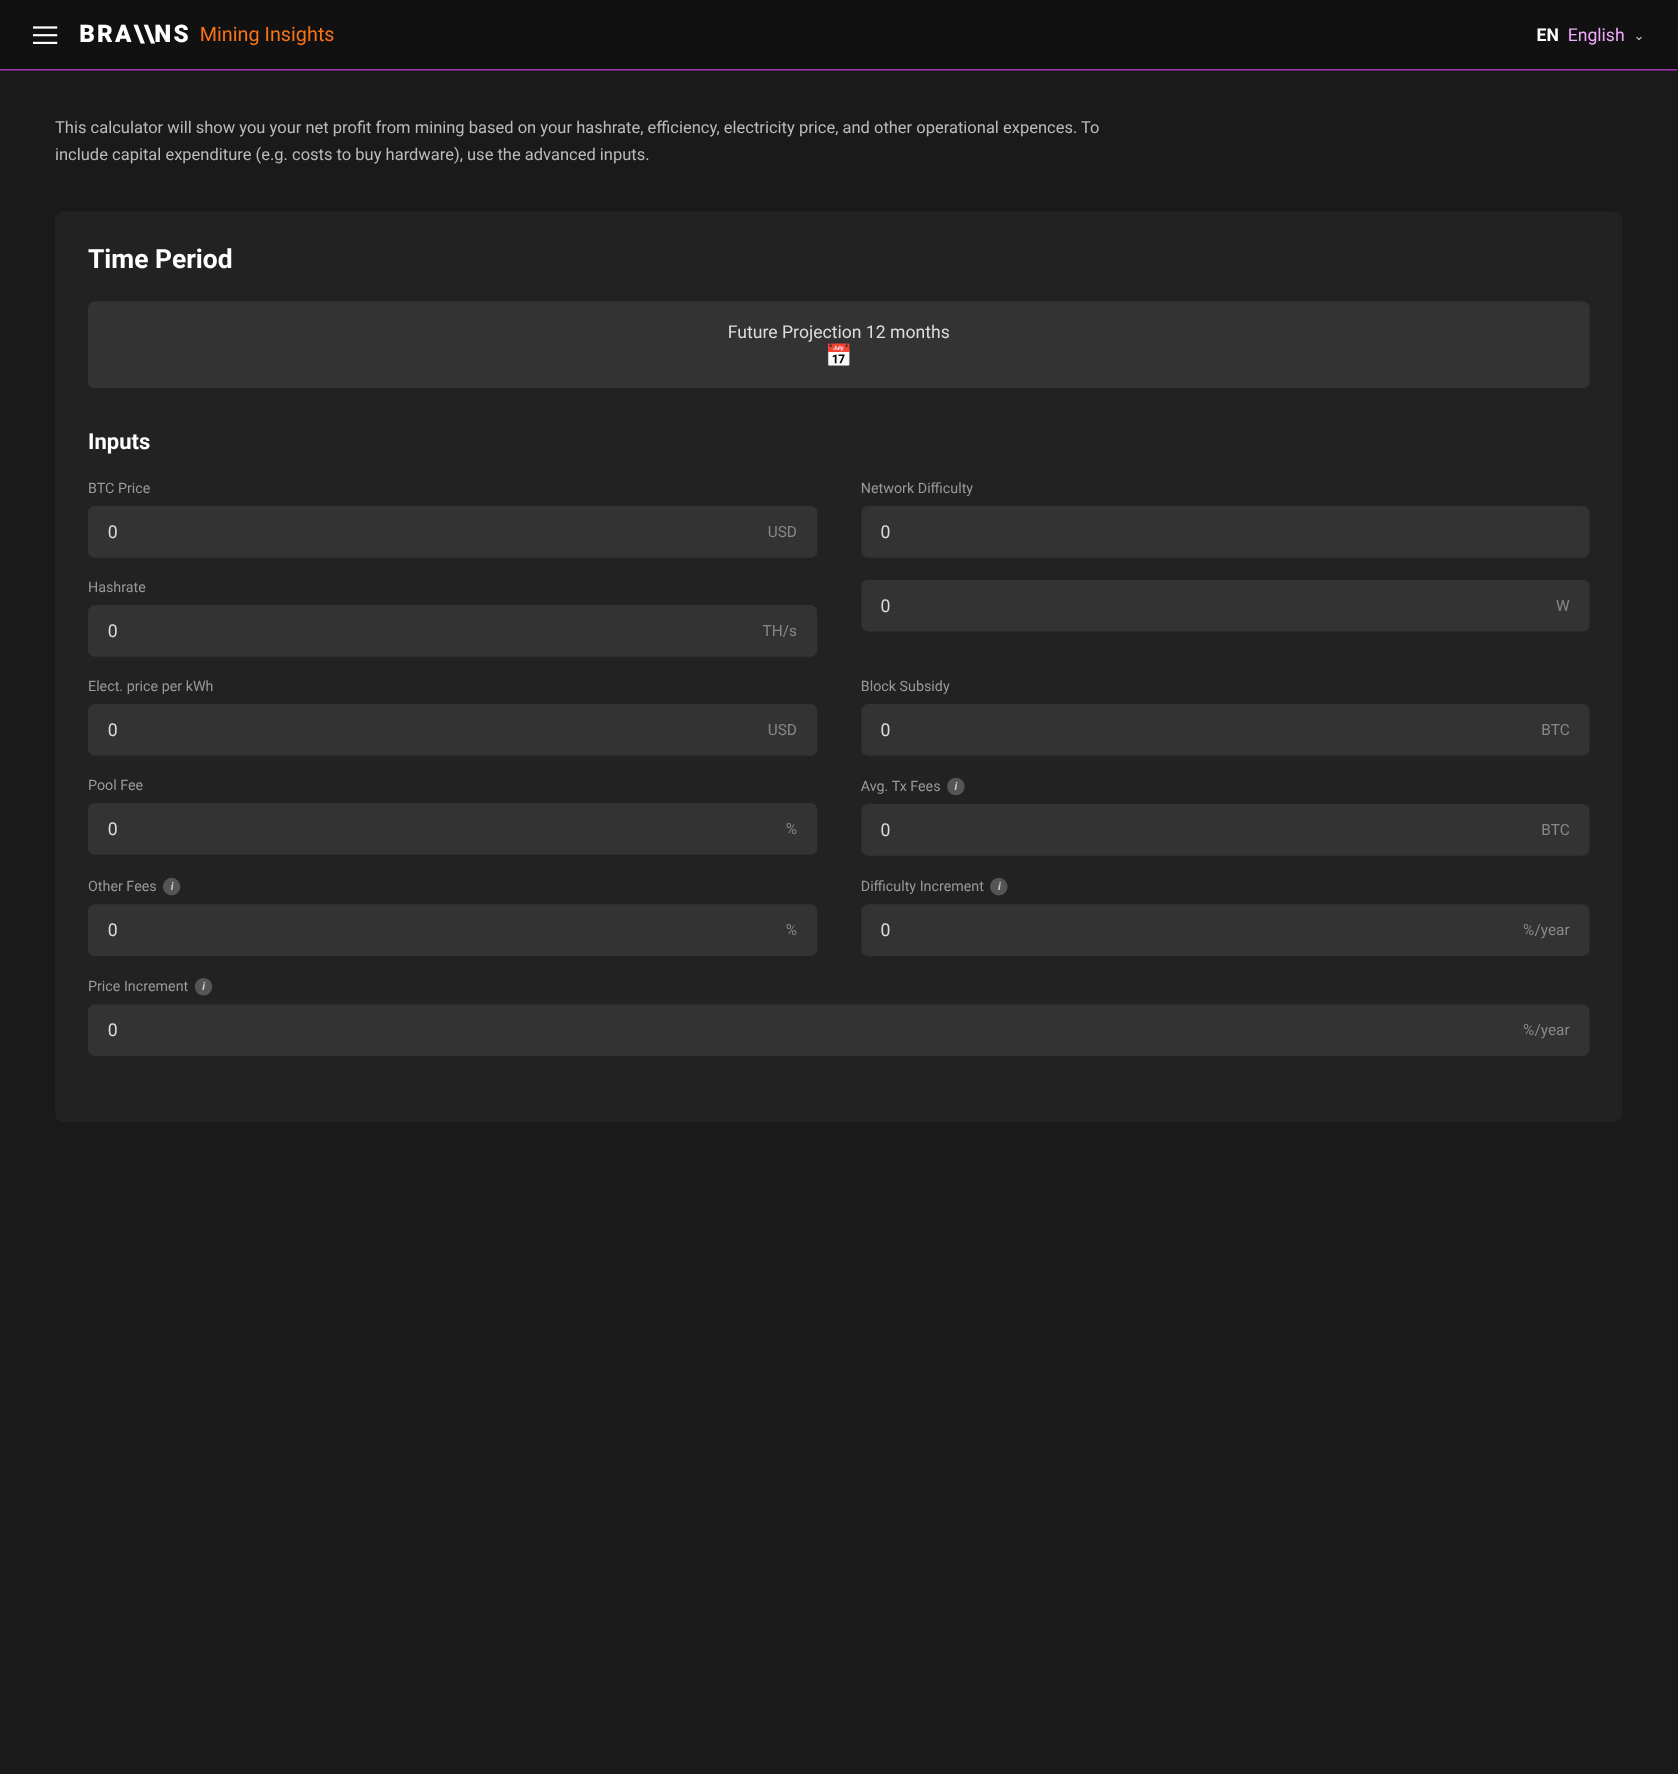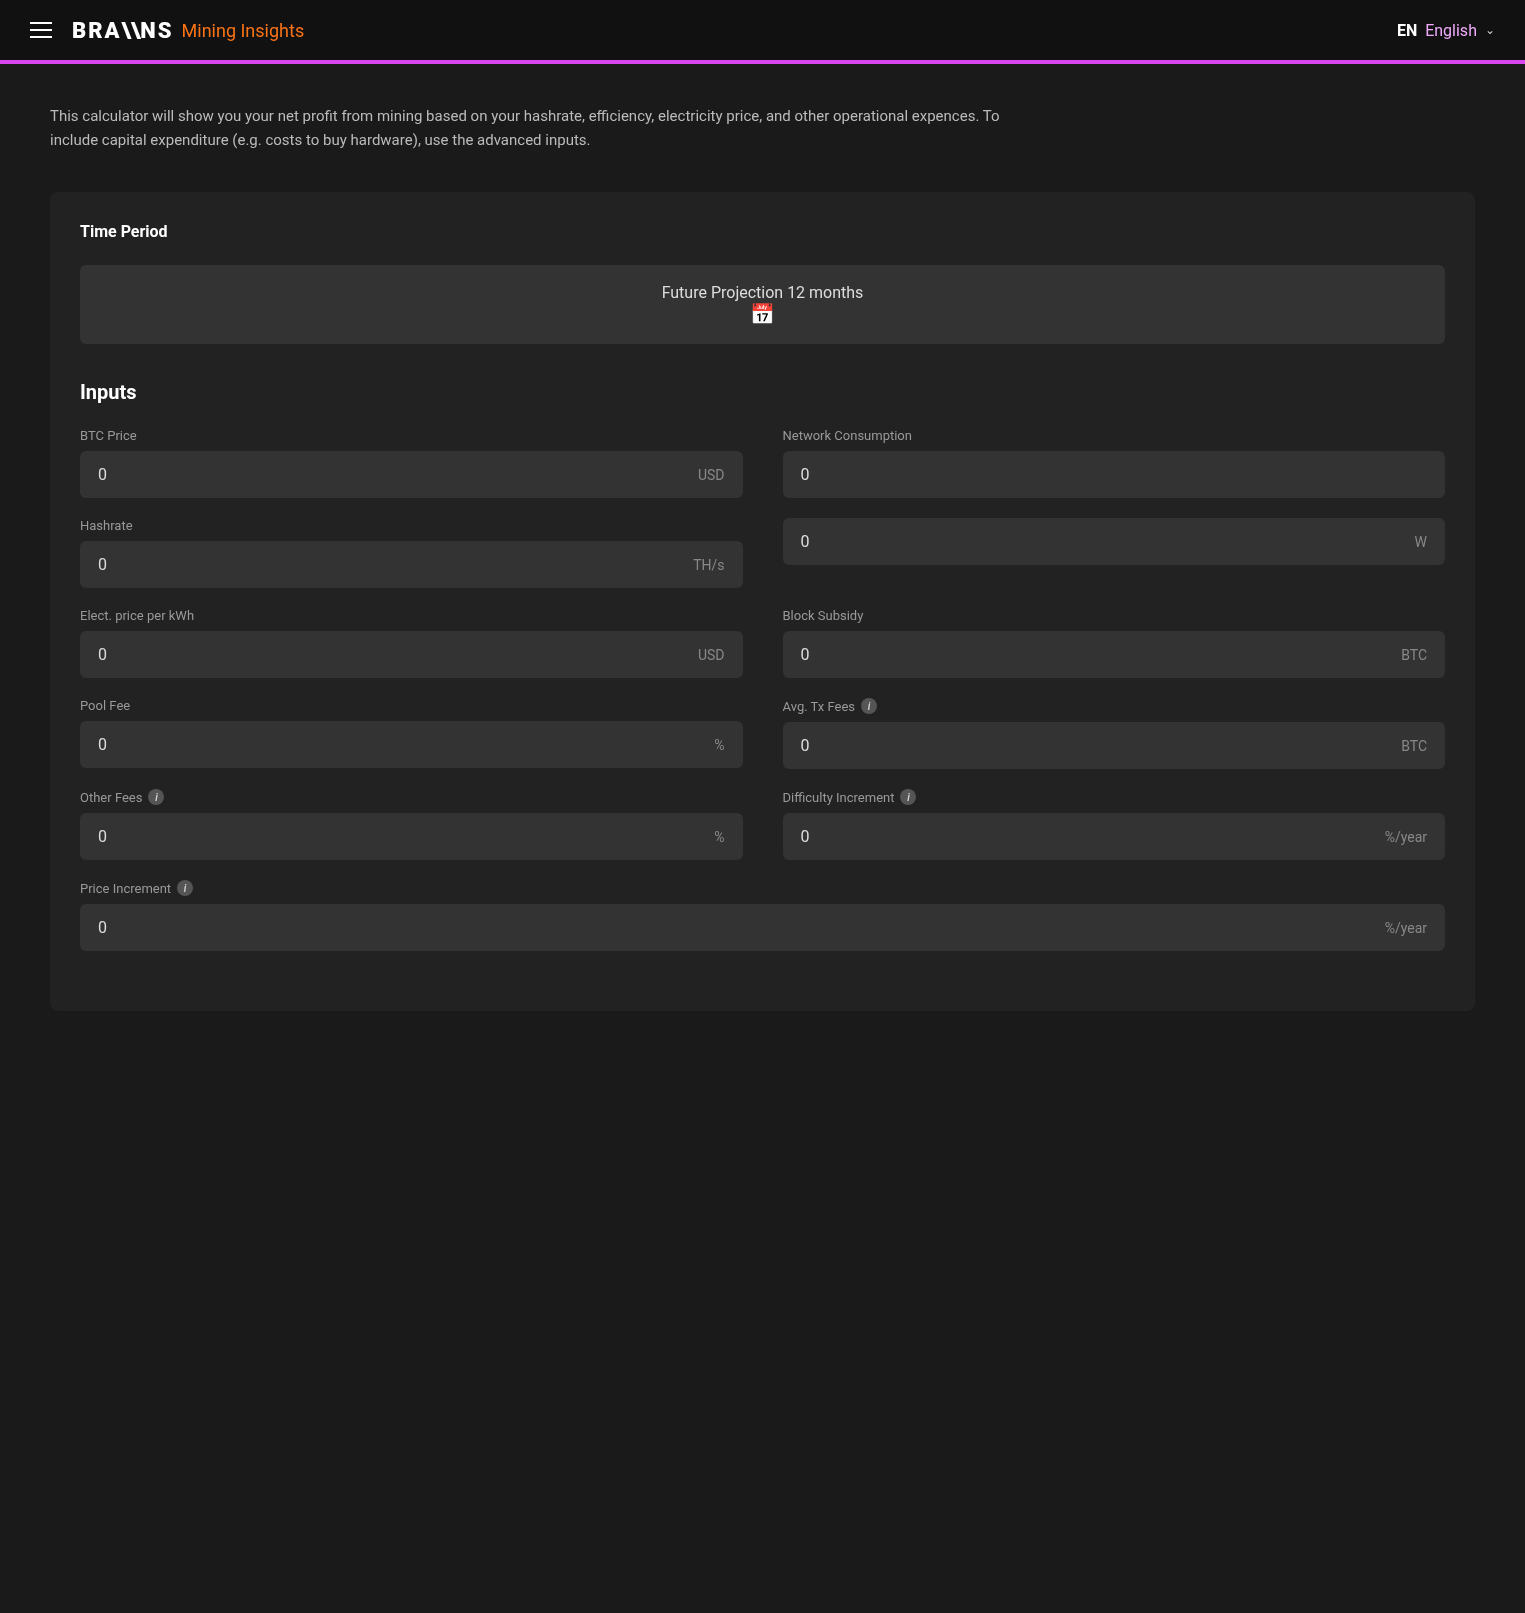--- a/index.html
+++ b/index.html
@@ -17,21 +17,21 @@
     }
 
     
     .navbar {
       background-color: #111111;
       display: flex;
       align-items: center;
       justify-content: space-between;
       padding: 0 30px;
       height: 64px;
-      border-bottom: 4px solid #d946ef;
+      border-bottom: 1px solid #d946ef;
     }
 
     .navbar-left {
       display: flex;
       align-items: center;
       gap: 20px;
     }
 
     .hamburger-icon {
       display: flex;
@@ -113,21 +113,21 @@
 
     
     .card {
       background-color: #222222;
       border-radius: 8px;
       padding: 30px 30px 40px;
       margin-bottom: 0;
     }
 
     .section-title {
-      font-size: 16px;
+      font-size: 24px;
       font-weight: 700;
       color: #ffffff;
       margin-bottom: 24px;
     }
 
     
     .time-period-field {
       background-color: #333333;
       border-radius: 6px;
       padding: 18px 20px;
@@ -256,21 +256,21 @@
       <div class="inputs-title">Inputs</div>
       <div class="inputs-grid" id="inputs-grid">
       <div class="input-group">
             <div class="input-label">BTC Price</div>
             <div class="input-field">
               <span class="input-value">0</span>
               <span class="input-unit">USD</span>
             </div>
           </div>
           <div class="input-group">
-            <div class="input-label">Network Consumption</div>
+            <div class="input-label">Network Difficulty</div>
             <div class="input-field">
               <span class="input-value">0</span>
             </div>
           </div>
           <div class="input-group">
             <div class="input-label">Hashrate</div>
             <div class="input-field">
               <span class="input-value">0</span>
               <span class="input-unit">TH/s</span>
             </div>

